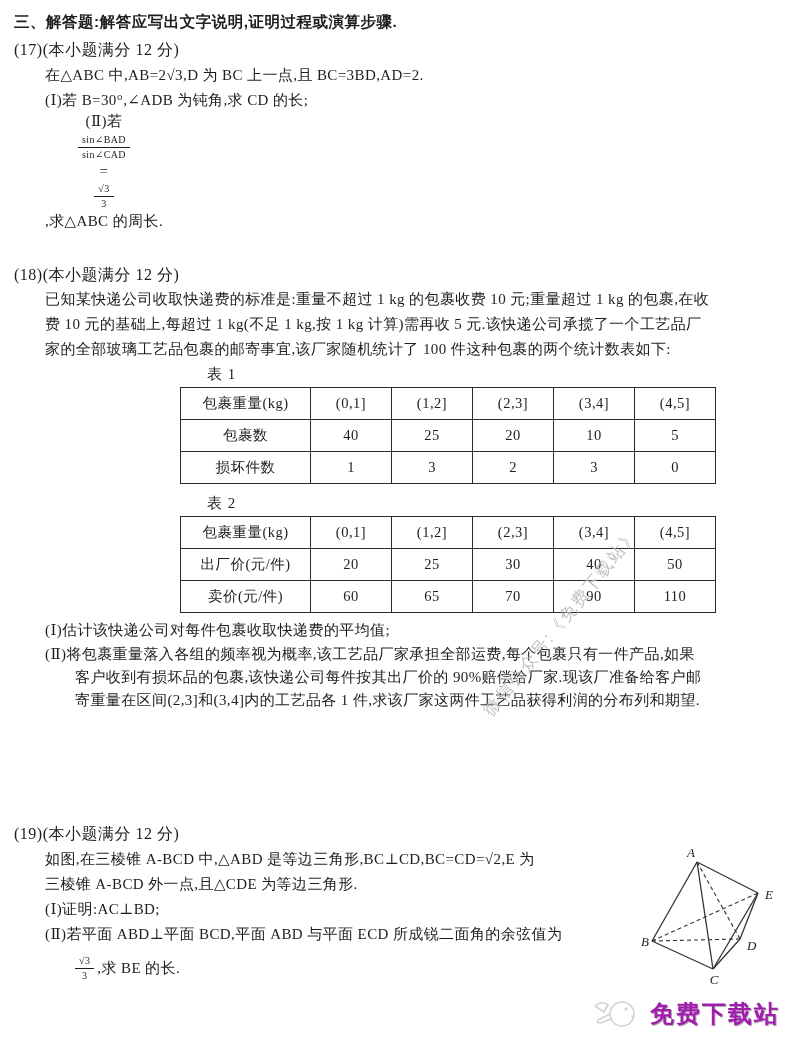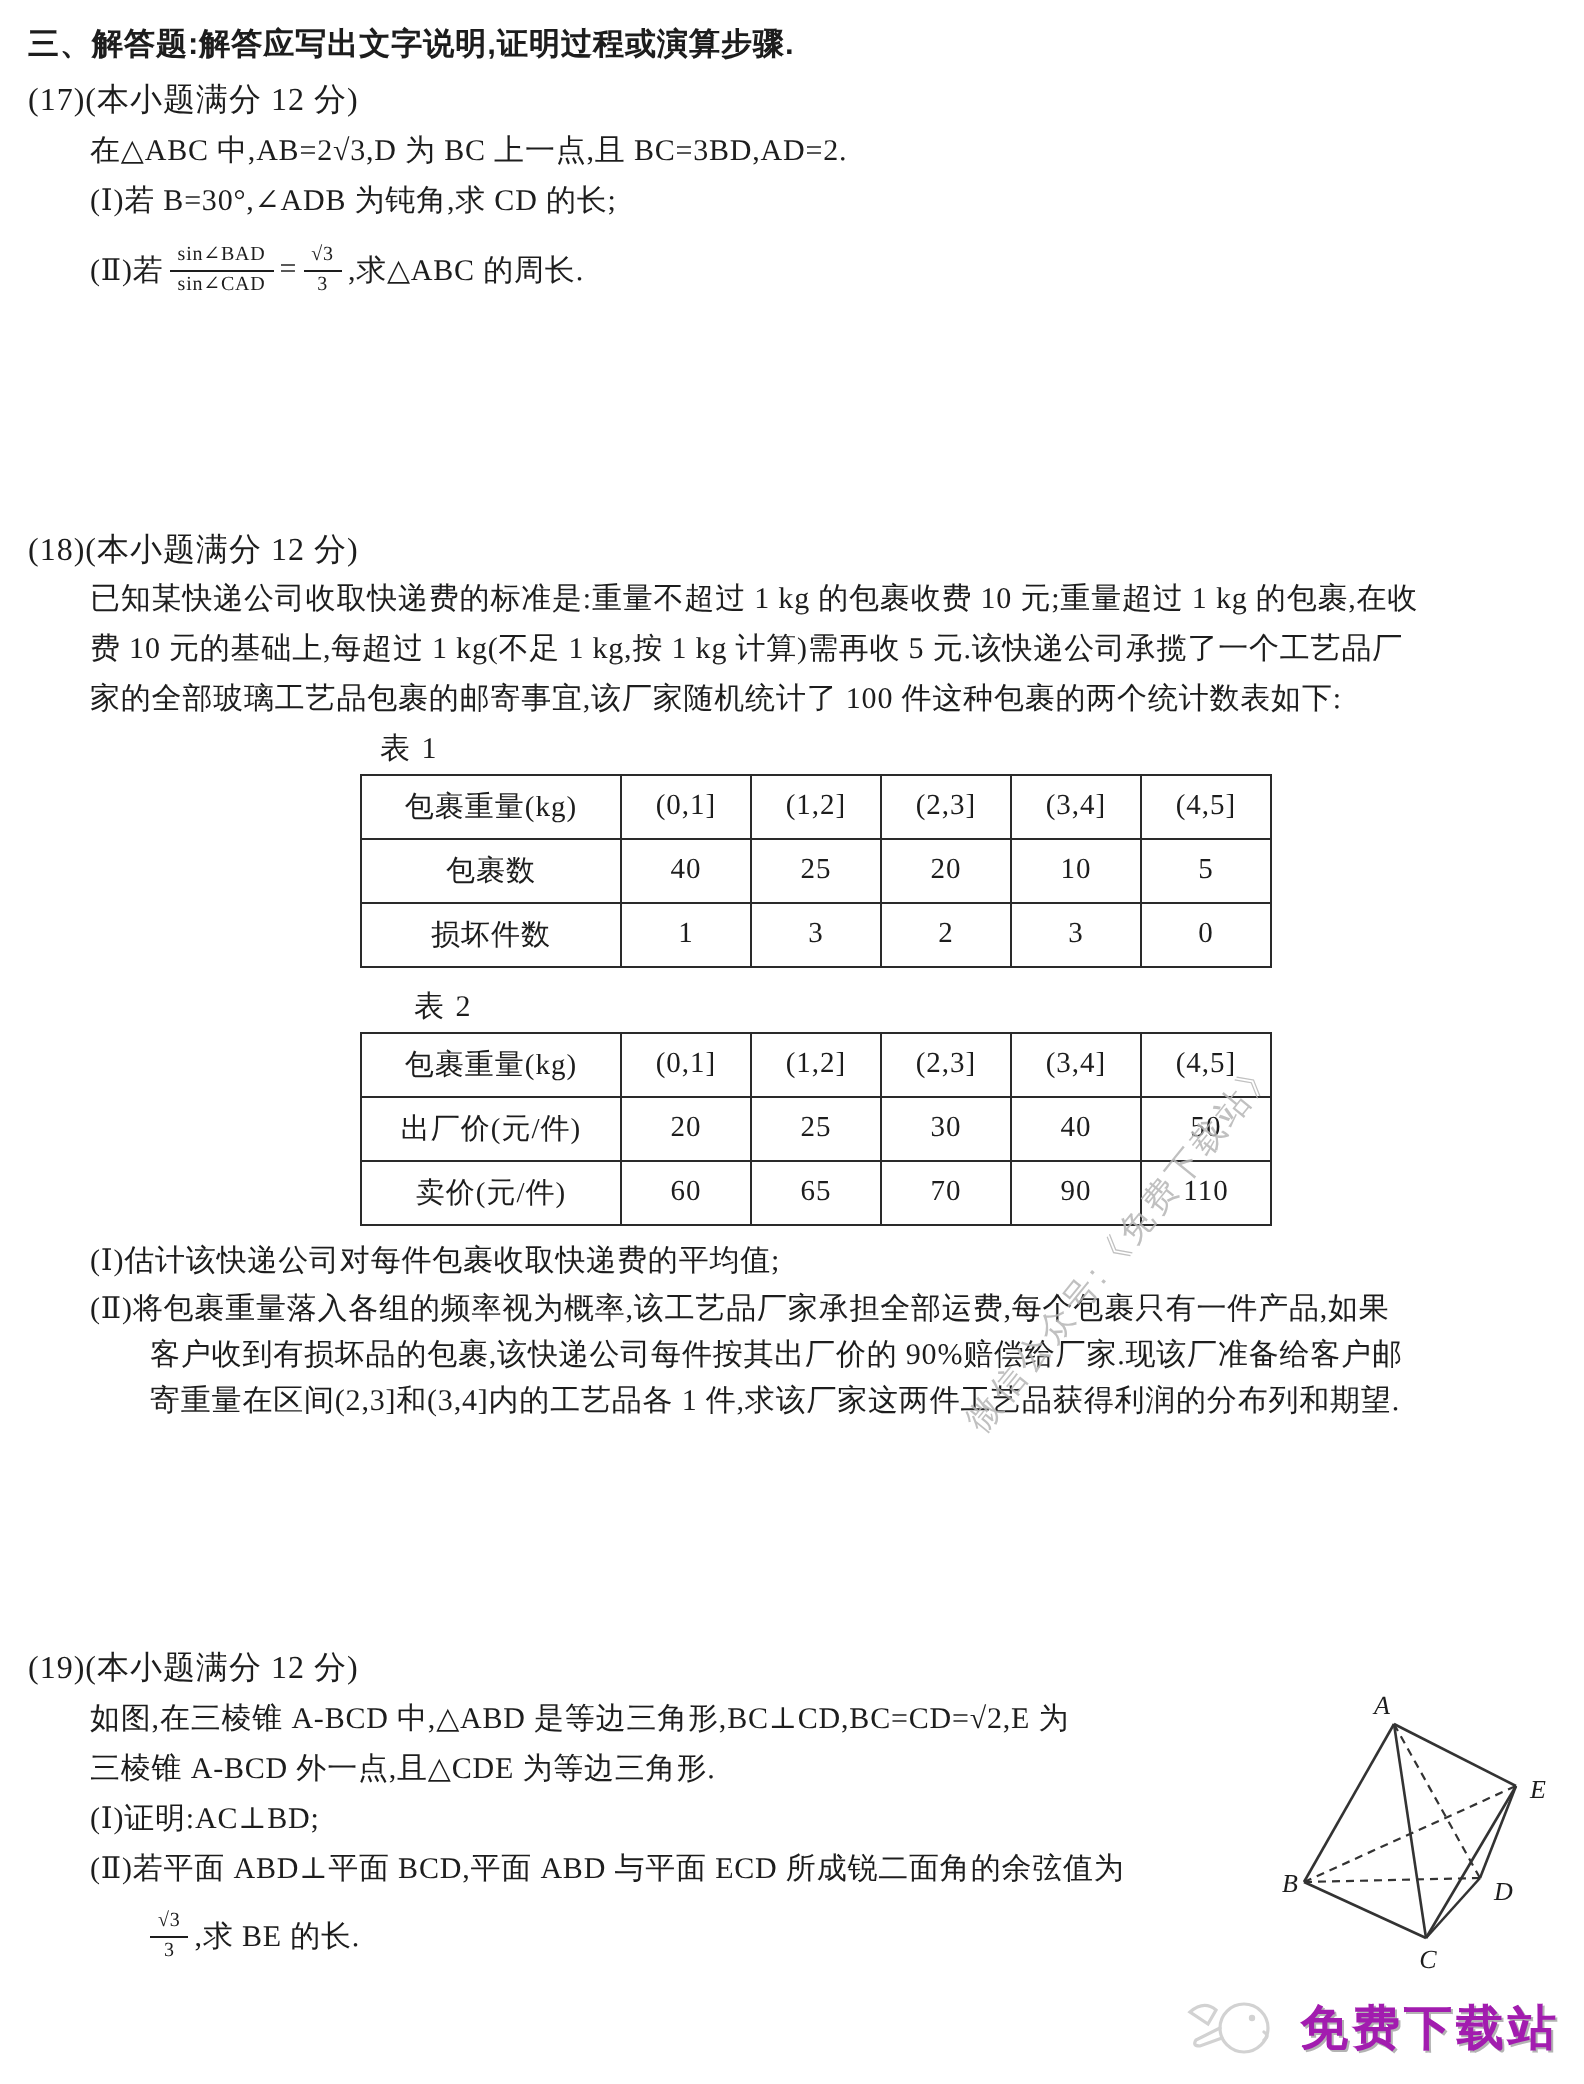--- a/index.html
+++ b/index.html
@@ -35,21 +35,21 @@
   }
   table.stat td {
     border:1.6px solid #2a2a2a;
     text-align:center;
     vertical-align:middle;
     height:32px;
     padding:0 2px;
     letter-spacing:0.5px;
   }
   table.stat td.c0 { width:130px; }
-  table.stat td.cn { width:65px; }
+  table.stat td.cn { width:81px; }
   .tabcap { font-size:15px; letter-spacing:1px; }
   .watermark {
     color:#b6b6b6;
     font-family:"Liberation Sans","DejaVu Sans",sans-serif;
     font-size:17px;
     letter-spacing:2px;
     transform:rotate(-51deg);
     transform-origin:0 50%;
     opacity:0.85;
   }
@@ -69,40 +69,40 @@
 </head>
 <body>
 
 <div class="page">
 
   <div class="abs hdr" style="left:14px; top:12px;">三、解答题:解答应写出文字说明,证明过程或演算步骤.</div>
 
   <div class="abs probnum" style="left:14px; top:40px;">(17)(本小题满分 12 分)</div>
   <div class="abs bodyline" style="left:45px; top:66px;">在△ABC 中,AB=2√3,D 为 BC 上一点,且 BC=3BD,AD=2.</div>
   <div class="abs bodyline" style="left:45px; top:91px;">(Ⅰ)若 B=30°,∠ADB 为钝角,求 CD 的长;</div>
-  <div class="abs bodyline fracline" style="left:45px; top:112px; height:46px;">
+  <div class="abs bodyline fracline" style="left:45px; top:112px; height:46px;flex-direction:column;">
     <span>(Ⅱ)若</span>
     <span class="frac">
       <span class="num">sin∠BAD</span>
       <span class="den">sin∠CAD</span>
     </span>
     <span>=</span>
     <span class="frac">
       <span class="num">√3</span>
       <span class="den">3</span>
     </span>
     <span>,求△ABC 的周长.</span>
   </div>
 
   <div class="abs probnum" style="left:14px; top:265px;">(18)(本小题满分 12 分)</div>
   <div class="abs bodyline" style="left:45px; top:290px;">已知某快递公司收取快递费的标准是:重量不超过 1 kg 的包裹收费 10 元;重量超过 1 kg 的包裹,在收</div>
   <div class="abs bodyline" style="left:45px; top:315px;">费 10 元的基础上,每超过 1 kg(不足 1 kg,按 1 kg 计算)需再收 5 元.该快递公司承揽了一个工艺品厂</div>
   <div class="abs bodyline" style="left:45px; top:340px;">家的全部玻璃工艺品包裹的邮寄事宜,该厂家随机统计了 100 件这种包裹的两个统计数表如下:</div>
 
-  <div class="abs tabcap" style="left:190px; top:365px;text-align:right;">表 1</div>
+  <div class="abs tabcap" style="left:207px; top:365px;text-align:right;">表 1</div>
   <table class="stat abs" style="left:180px; top:387px;">
     <tbody>
         <tr>
       <td class="c0">包裹重量(kg)</td>
       <td class="cn">(0,1]</td>
       <td class="cn">(1,2]</td>
       <td class="cn">(2,3]</td>
       <td class="cn">(3,4]</td>
       <td class="cn">(4,5]</td>
     </tr>

